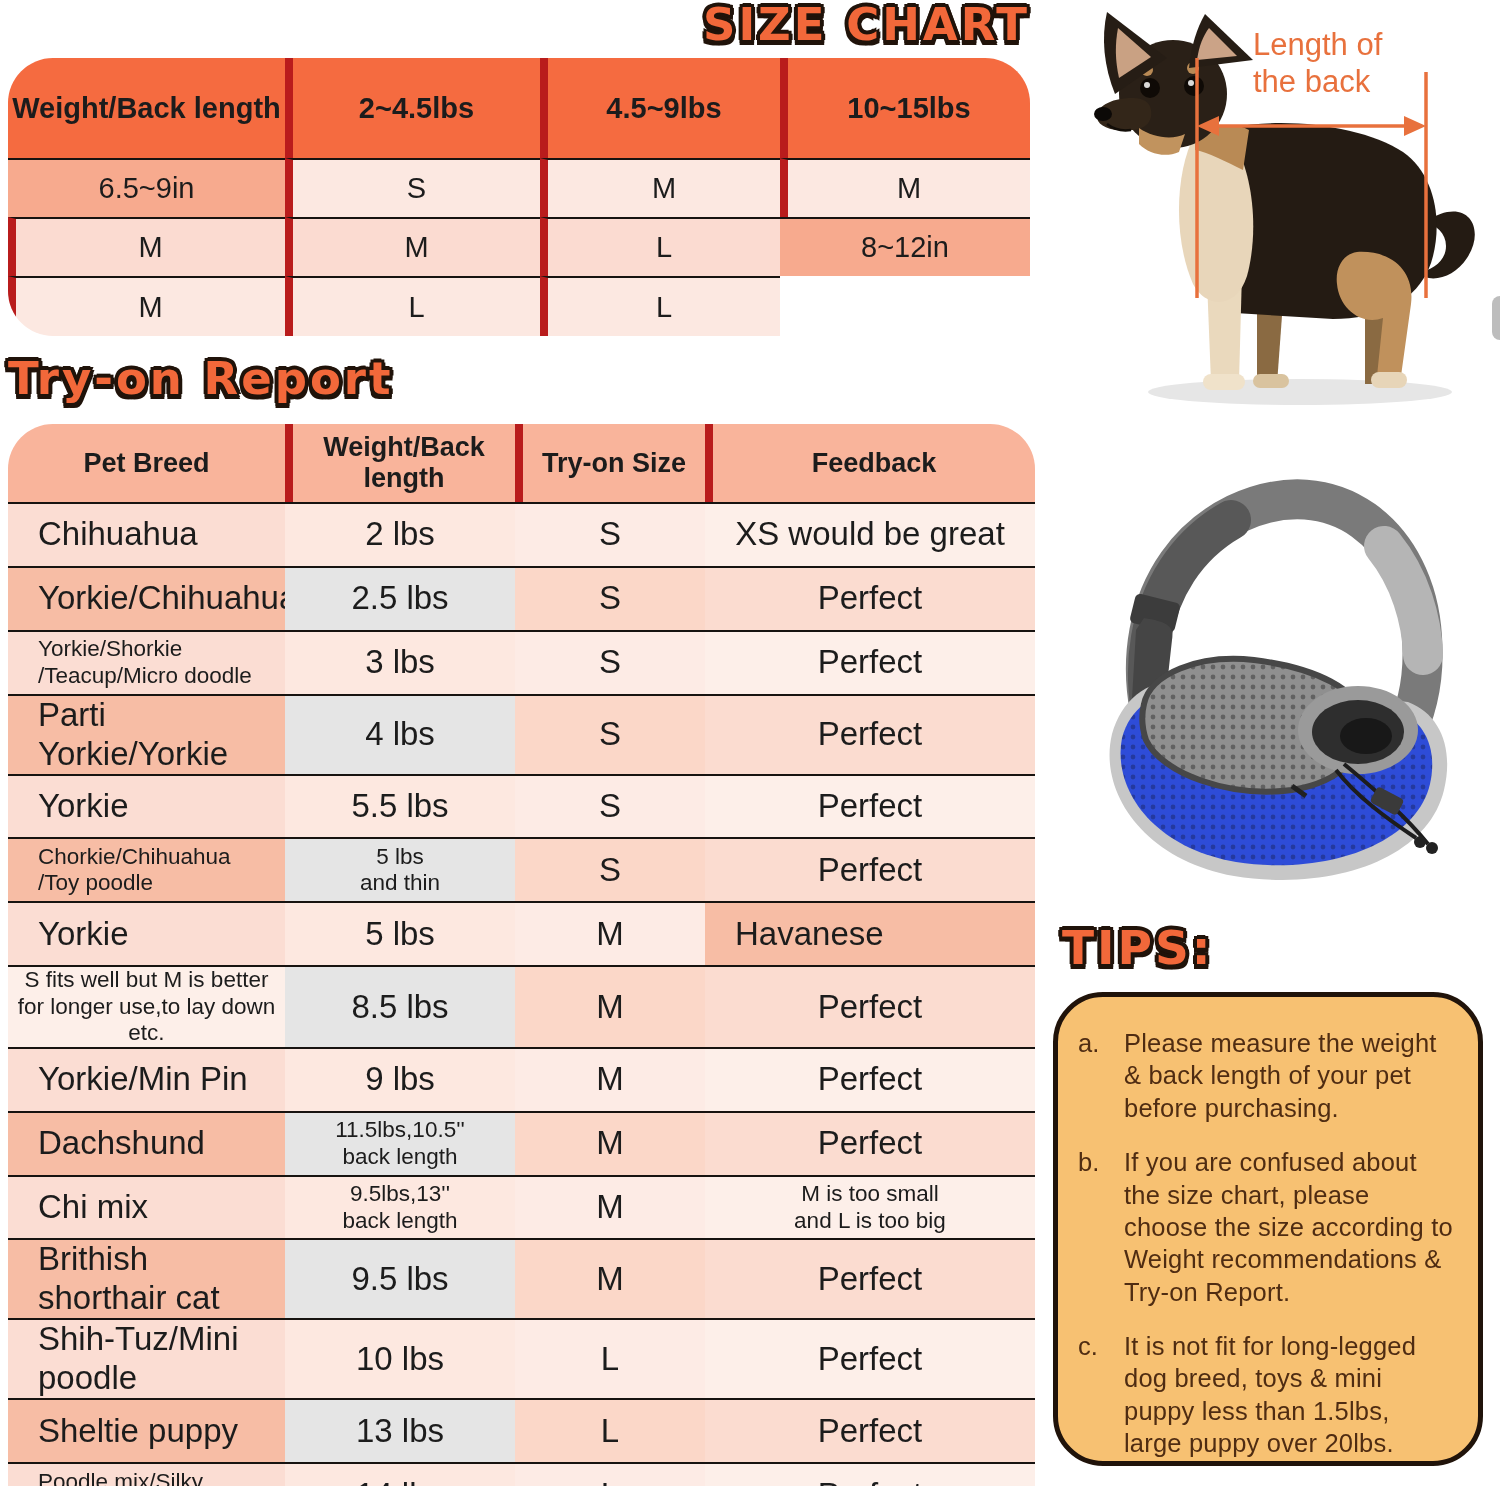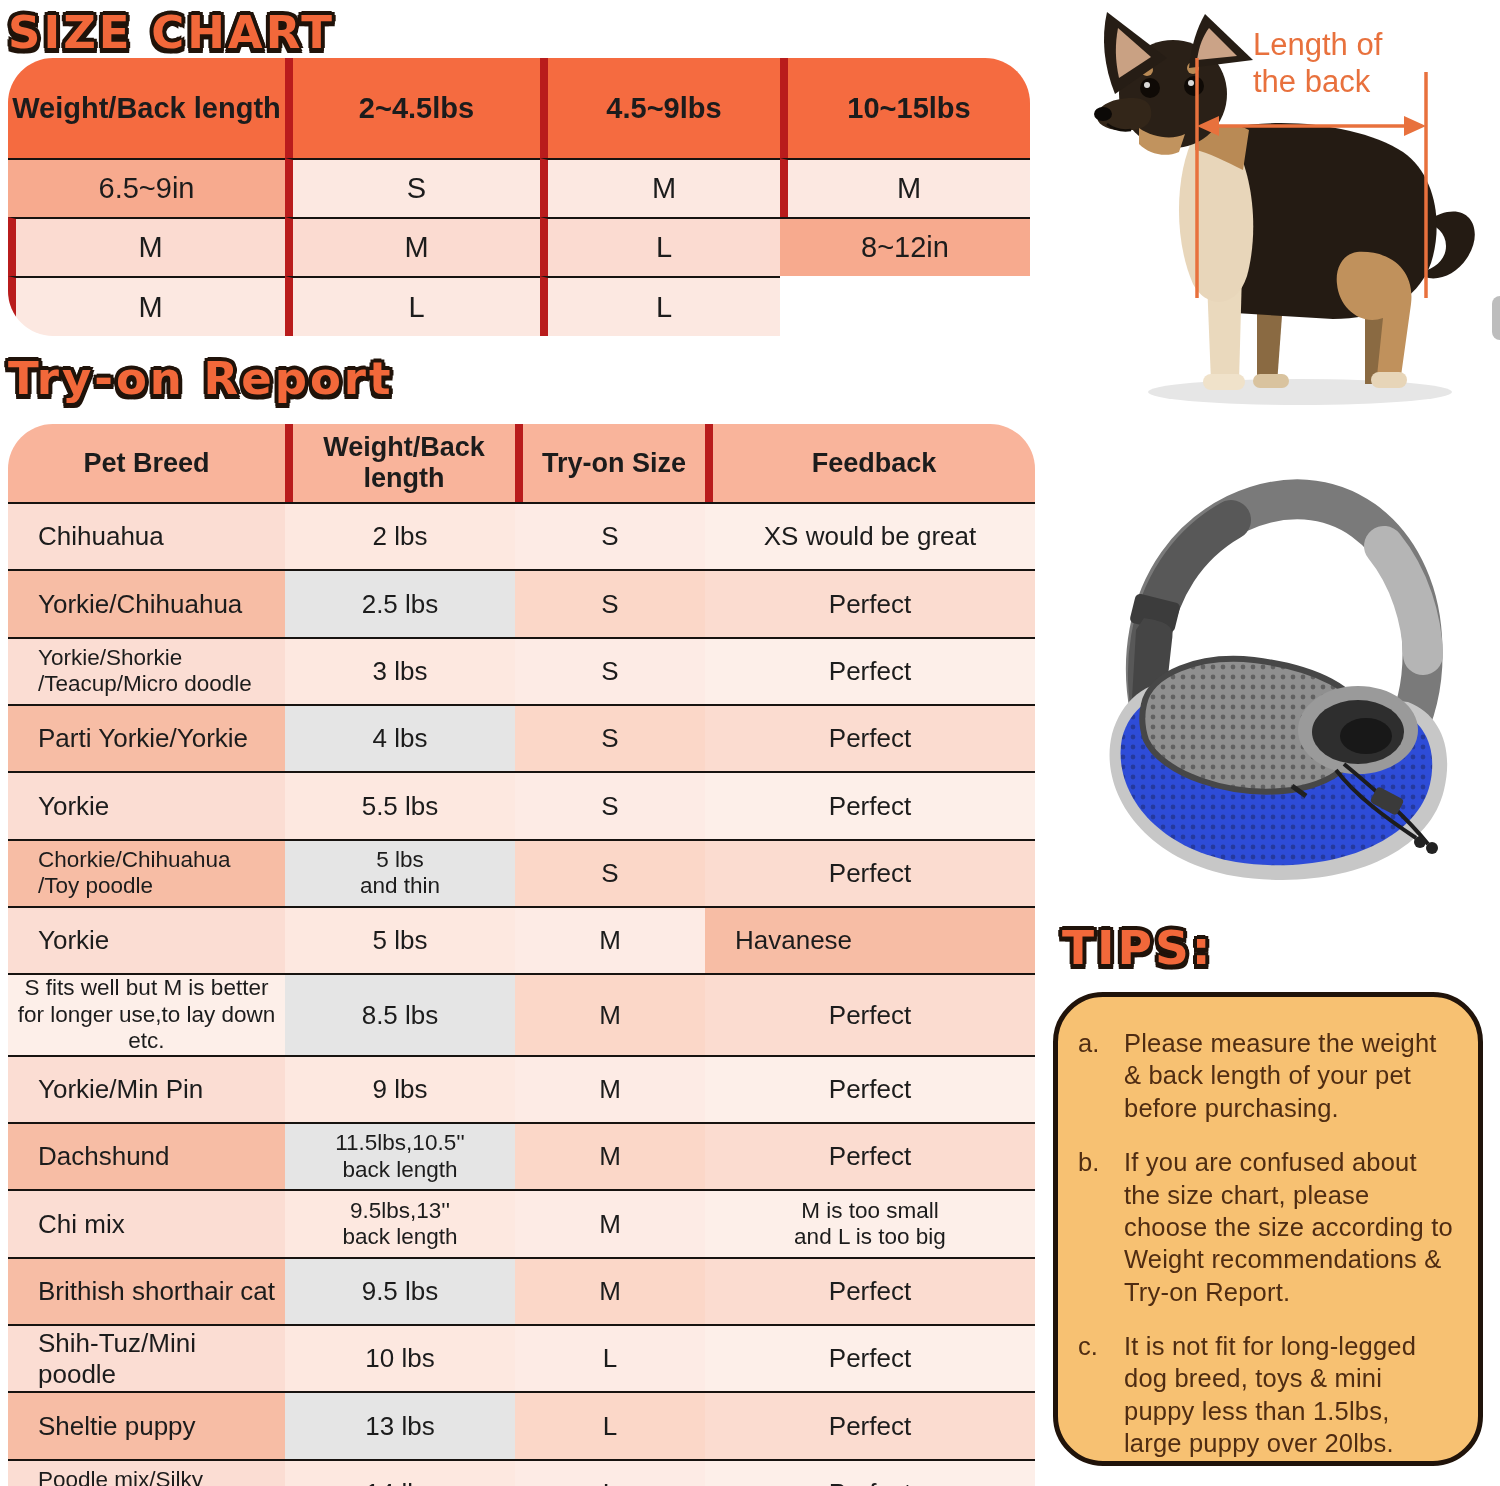--- a/index.html
+++ b/index.html
@@ -14,21 +14,21 @@
     color:var(--title-orange);
     letter-spacing:3px;
     line-height:1;
     text-shadow:
       -3px -3px 0 var(--outline-dark), 3px -3px 0 var(--outline-dark),
       -3px  3px 0 var(--outline-dark), 3px  3px 0 var(--outline-dark),
       -4px  0   0 var(--outline-dark), 4px  0   0 var(--outline-dark),
        0   -4px 0 var(--outline-dark), 0    4px 0 var(--outline-dark),
        3px  5px 0 var(--outline-dark),-3px  5px 0 var(--outline-dark);
   }
-  .size-title{left:8px;top:2px;width:1022px;text-align:left;font-size:45px;margin-top:8px;}
+  .size-title{left:8px;top:2px;width:1022px;text-align:right;font-size:45px;}
   .tryon-title{left:8px;top:356px;width:1027px;font-size:45px;}
   .tips-title{left:1062px;top:924px;font-size:47px;}
 
   
   .sc-table{position:absolute;left:8px;top:58px;width:1022px;height:278px;display:grid;
             grid-template-columns:277px 255px 240px 250px;
             grid-template-rows:100px 59px 59px 60px;
             border-radius:45px;overflow:hidden;}
   .to-table{position:absolute;left:8px;top:424px;width:1027px;height:1102px;display:grid;
             grid-template-columns:277px 230px 190px 330px;
@@ -39,21 +39,21 @@
   .bt{border-top:2.5px solid #171310;}
   .bl{border-left:8px solid #b91c1c;}
 
   .sc-h{background:var(--header-orange);font-weight:bold;font-size:29px;}
   .sc-rh{background:var(--salmon);font-size:29px;}
   .sc-c{font-size:29px;}
   .sc-light{background:#fce8e1;}
   .sc-dark{background:#fbdbd1;}
 
   .to-h{background:var(--tryon-header);font-weight:bold;font-size:27px;}
-  .to-c{font-size:26px;line-height:1.18;}
+  .to-c{font-size:33px;line-height:1.18;}
   .to-c.multiline{font-size:22.5px;}
   .to-c.c0{justify-content:flex-start;text-align:left;padding-left:30px;padding-right:6px;}
   .to-light.c0{background:#fbddd3;}
   .to-light.c1{background:#fde8e0;}
   .to-light.c2{background:#fdebe5;}
   .to-light.c3{background:#fdefe9;}
   .to-dark.c0{background:#f7bda5;}
   .to-dark.c1{background:#e5e5e5;}
   .to-dark.c2{background:#fbd7c8;}
   .to-dark.c3{background:#fbdcd0;}

